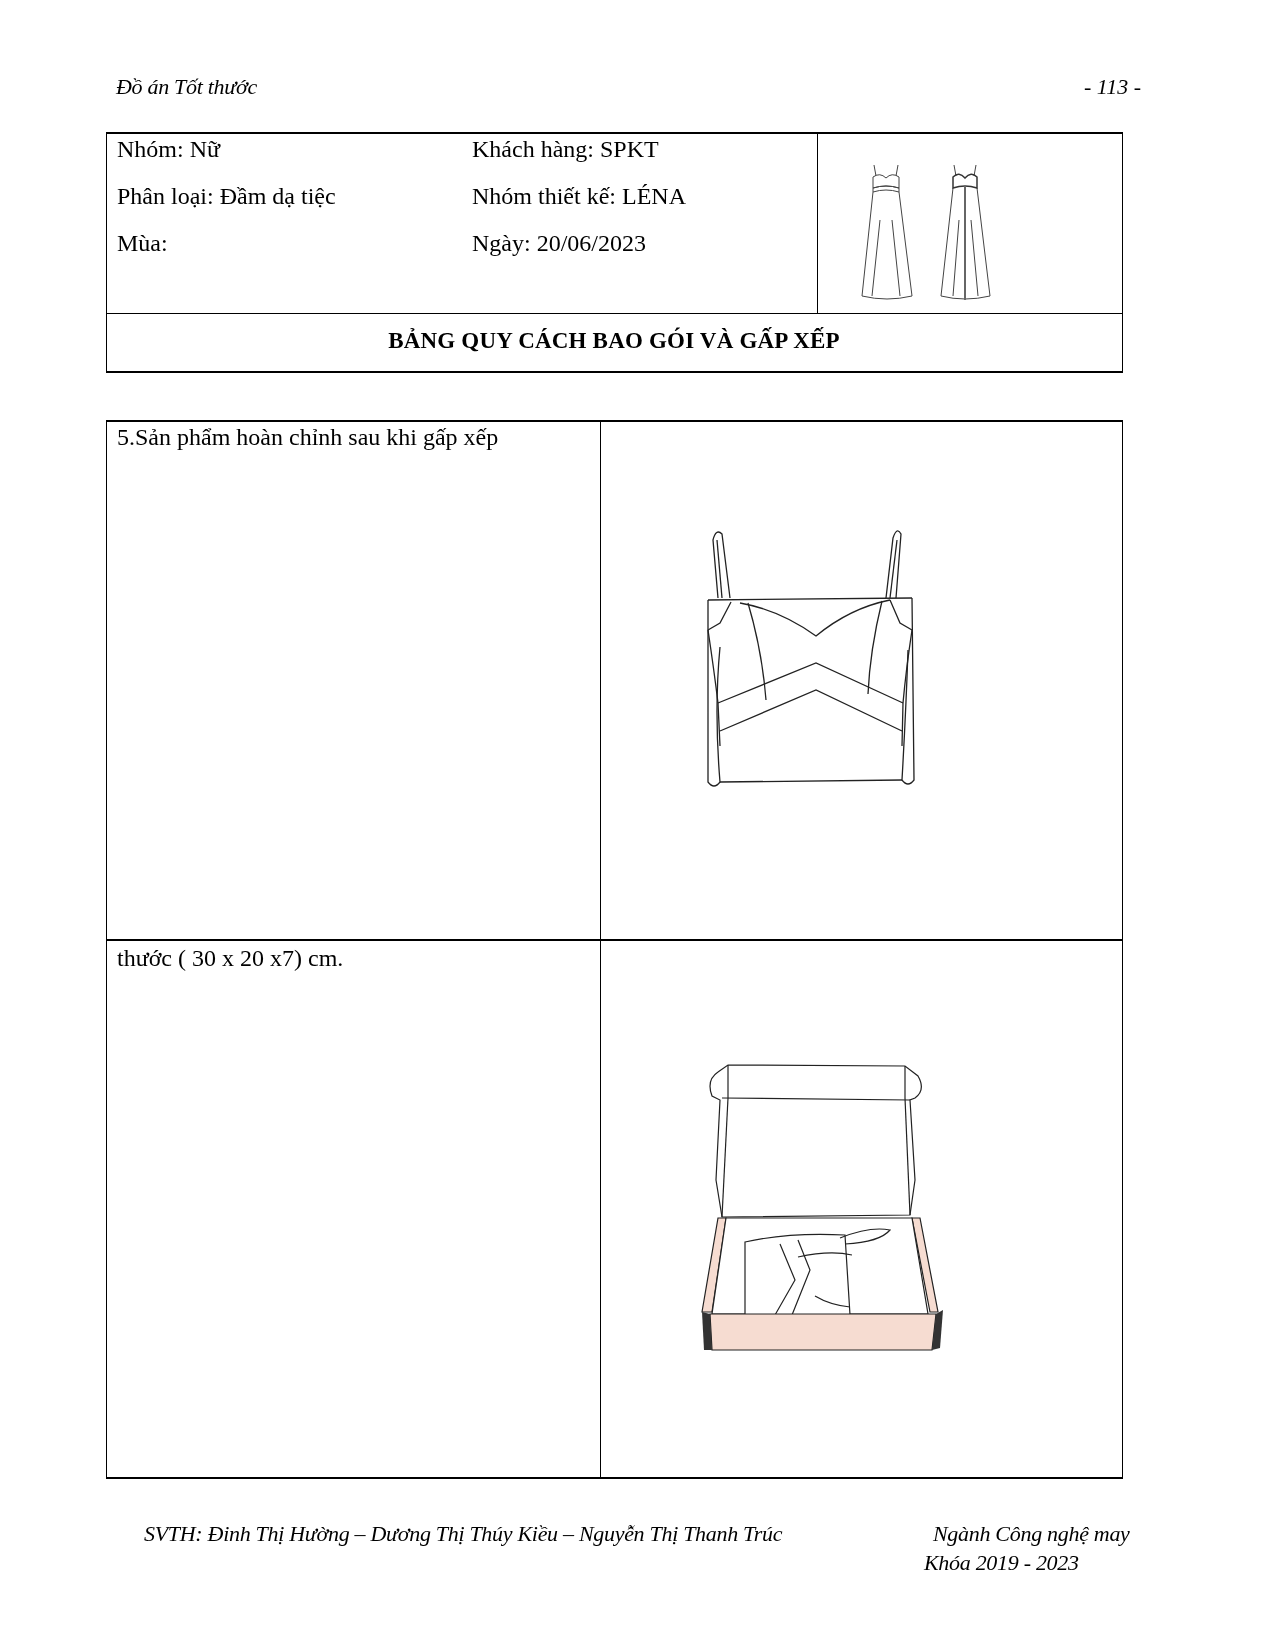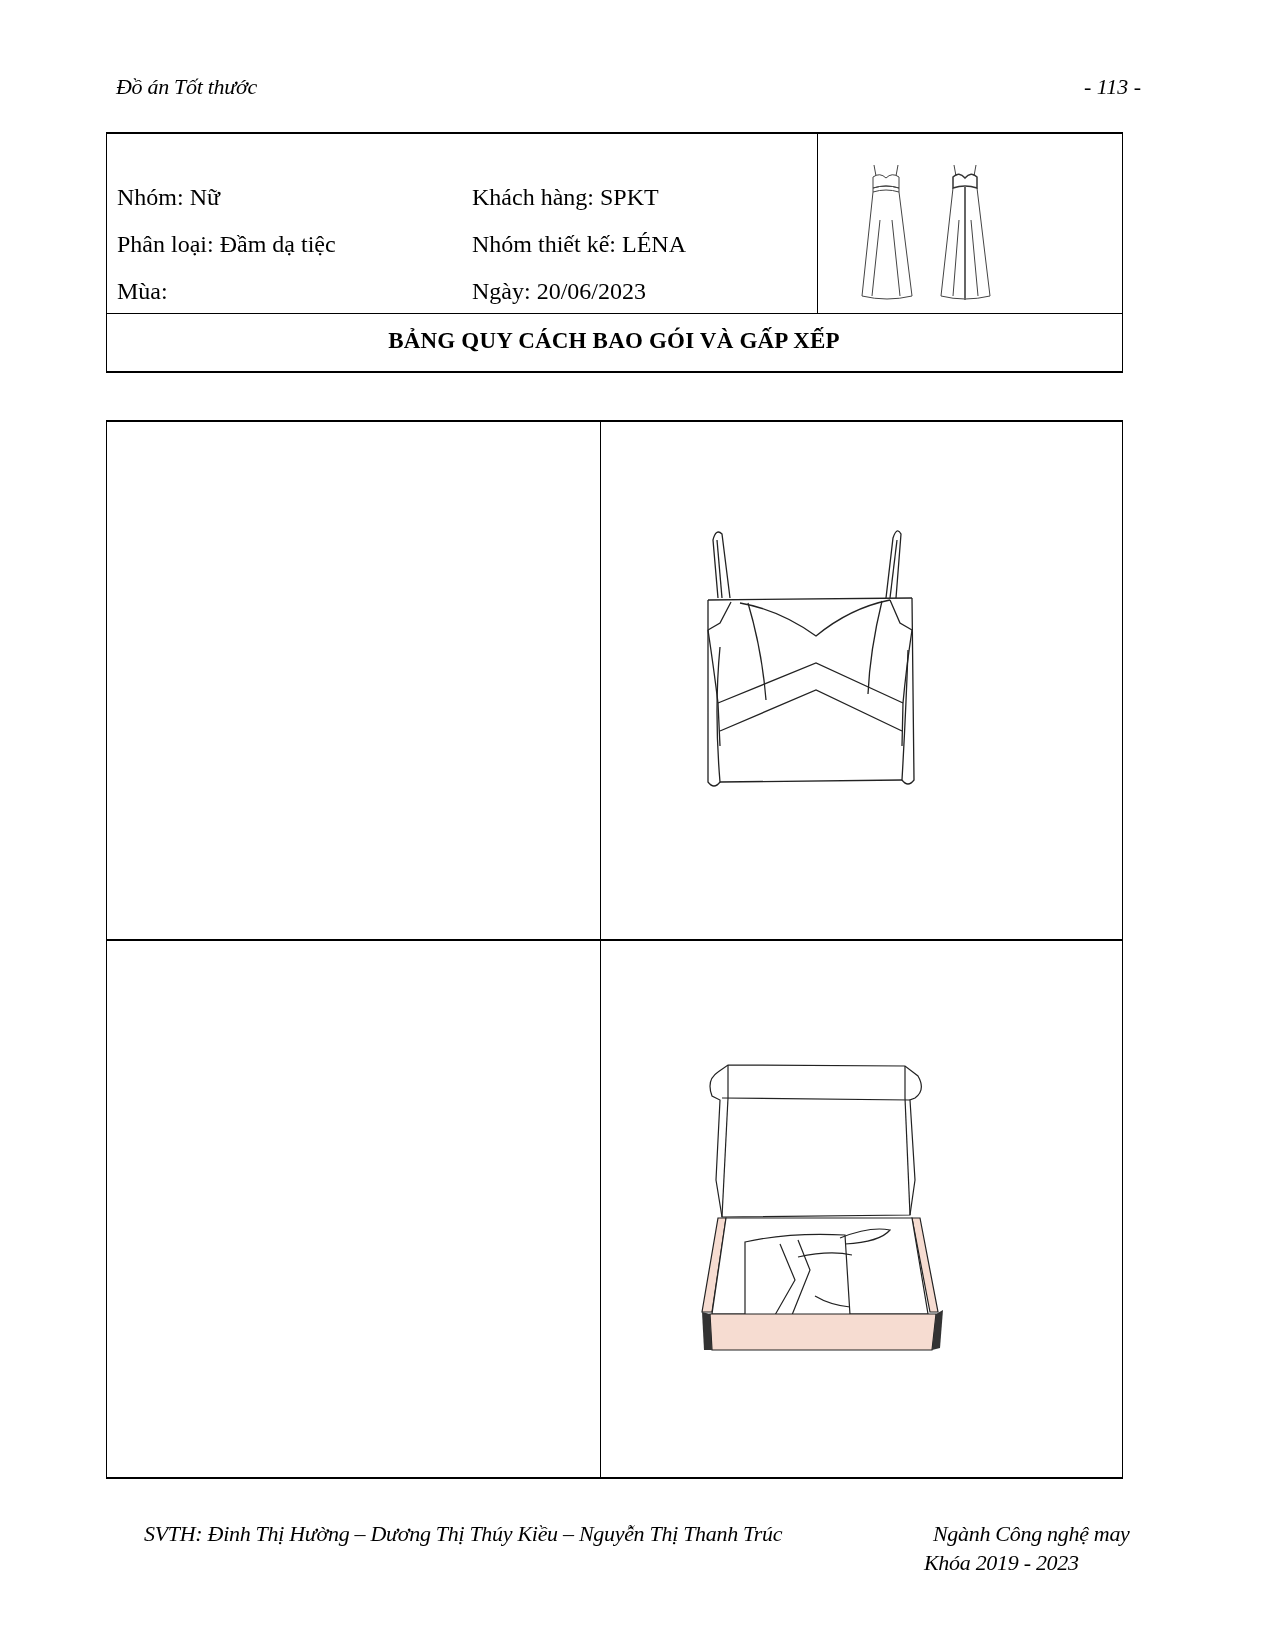--- a/index.html
+++ b/index.html
@@ -2,21 +2,21 @@
 <html><head>
 <meta charset="utf-8">
 <style>
   html, body { margin:0; padding:0; background:#ffffff; }
   body { width:1275px; height:1650px; position:relative; overflow:hidden;
          font-family:"Liberation Serif", "DejaVu Serif", serif; color:#000; }
   .abs { position:absolute; }
   .hdr-left { left:116px; top:74px; font-style:italic; font-size:22px; letter-spacing:-0.3px; }
   .hdr-right { left:1084px; top:74px; font-style:italic; font-size:22px; }
   .line { position:absolute; background:#000; }
-  .cell-text { position:absolute; font-size:24px; line-height:24px; white-space:nowrap;margin-top:48px; }
+  .cell-text { position:absolute; font-size:24px; line-height:24px; white-space:nowrap; }
   .title { position:absolute; left:106px; width:1016px; top:328px; text-align:center;
            font-weight:bold; font-size:23px; letter-spacing:0.2px; }
   .step { position:absolute; font-size:24px; line-height:47px; width:470px; }
   .footer { position:absolute; font-style:italic; font-size:22px; white-space:nowrap; letter-spacing:-0.3px;margin-left:28px; }
   svg { position:absolute; overflow:visible; }
 </style>
 </head>
 <body>
 
 <div class="abs hdr-left">Đồ án Tốt thước</div>
@@ -64,20 +64,21 @@
 
 <div>
   <div class="line" style="left:106px;top:420px;width:1017px;height:2px;"></div>
   <div class="line" style="left:106px;top:420px;width:1px;height:1059px;"></div>
   <div class="line" style="left:1122px;top:420px;width:1px;height:1059px;"></div>
   <div class="line" style="left:600px;top:420px;width:1px;height:1059px;"></div>
   <div class="line" style="left:106px;top:939px;width:1017px;height:2px;"></div>
   <div class="line" style="left:106px;top:1477px;width:1017px;height:2px;"></div>
 
   <div class="step" style="left:117px;top:414px;">
+    <div>5.Sản phẩm hoàn chỉnh sau khi gấp xếp</div>
   </div>
   <svg style="left:700px;top:520px;" width="250" height="275" viewBox="0 0 250 275">
     <g fill="none" stroke="#222" stroke-width="1.3">
 
       <path d="M18 78 L13 20 Q16 8 22 14 L30 78"></path>
       <path d="M22 78 L17 20"></path>
       <path d="M186 78 L193 18 Q197 6 201 14 L196 78"></path>
       <path d="M190 78 L197 20"></path>
 
       <line x1="8" y1="80" x2="212" y2="78"></line>
@@ -93,20 +94,21 @@
       <path d="M8 110 Q14 150 18 183 L20 226"></path>
       <path d="M212 110 Q206 150 203 183 L202 226"></path>
 
       <path d="M18 183 L116 143 L203 183"></path>
       <path d="M20 211 L116 170 L202 211"></path>
       <line x1="20" y1="262" x2="202" y2="260"></line>
     </g>
   </svg>
 
   <div class="step" style="left:117px;top:935px;">
+    <div>thước ( 30 x 20 x7) cm.</div>
   </div>
   <svg style="left:700px;top:1060px;" width="260" height="295" viewBox="0 0 260 295">
     <g stroke="#222" stroke-width="1.2">
 
       <path fill="#fff" d="M28 5 L205 6 L218 16 Q226 30 215 38 L210 40 L215 120 L210 155 L22 157 L16 120 L20 40 L12 36 Q6 20 18 12 Z"></path>
       <line x1="28" y1="5" x2="28" y2="38" fill="none"></line>
       <line x1="205" y1="6" x2="205" y2="38" fill="none"></line>
       <line x1="22" y1="38" x2="210" y2="40" fill="none"></line>
       <path fill="none" d="M28 38 L22 157"></path>
       <path fill="none" d="M205 38 L210 155"></path>

